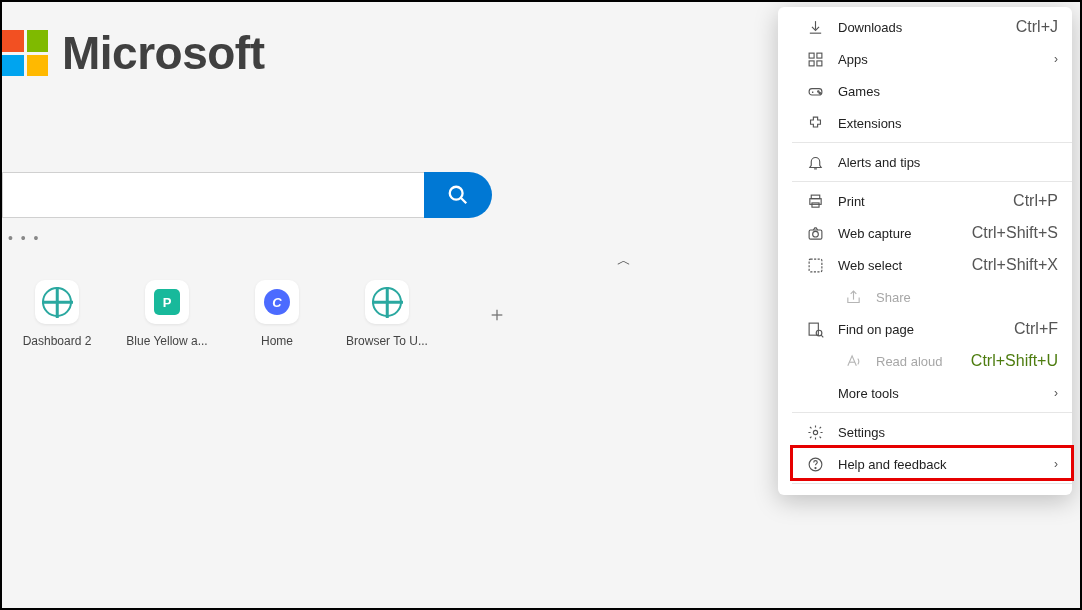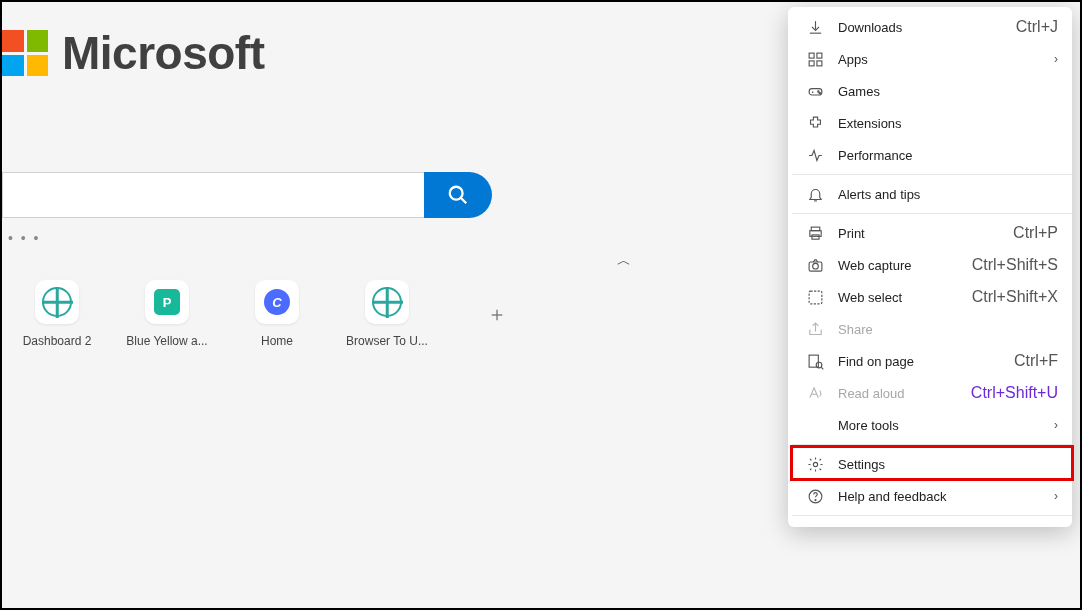--- a/index.html
+++ b/index.html
@@ -144,45 +144,45 @@
   .add-tile svg { width:16px; height:16px; stroke:#777; stroke-width:2; }
   
   .menu {
     position: absolute;
     top: 5px;
     right: 8px;
     width: 280px;
     background: #fff;
     border-radius: 6px;
     box-shadow: 0 6px 24px rgba(0,0,0,0.22);
-    padding: 4px 0 8px 4px;
+    padding: 4px 0 8px 14px;
   }
   .menu-item {
     display: flex;
     align-items: center;
     height: 32px;
     padding: 0 14px 0 14px;
     font-size: 13px;
     color: #222;
     cursor: pointer;
     position: relative;
   }
-  .menu-item.disabled { color: #a7a7a7; cursor: default; }
+  .menu-item.disabled { color: #a7a7a7; cursor: default; margin-left: 38px; }
   .menu-item .mi-icon {
     width: 18px;
     height: 18px;
     margin-right: 14px;
     display:flex;align-items:center;justify-content:center;
     color:#555;
   }
   .menu-item.disabled .mi-icon { color:#b5b5b5; }
   .menu-item .mi-icon svg { width:17px; height:17px; fill:none; stroke:currentColor; stroke-width:1.6; }
   .menu-item .mi-label { flex:1; }
   .menu-item .mi-short { font-size:16px; color:#555; }
-  .menu-item.disabled .mi-short { color:#6d28d9; }
+  .menu-item.disabled .mi-short { color:#4d7c0f; }
   .menu-item .mi-chevron { font-size:12px; color:#555; margin-left:8px; }
   .menu hr {
     border: none;
     border-top: 1px solid #e6e6e6;
     margin: 3px 0;
   }
   .menu .no-icon .mi-icon { visibility:hidden; }
   .highlight-frame {
     position:absolute;
     right: 6px;
@@ -297,28 +297,20 @@
       <span class="mi-label">Games</span>
     </div>
     <div class="menu-item">
       <span class="mi-icon">
           <svg viewBox="0 0 24 24">
             <path d="M9 3h6v4h4v6h-4v4H9v-4H5V7h4z"></path>
           </svg>
         </span>
       <span class="mi-label">Extensions</span>
     </div>
-    <div class="menu-item">
-      <span class="mi-icon">
-          <svg viewBox="0 0 24 24">
-            <path d="M3 12h4l3-7 4 14 3-7h4"></path>
-          </svg>
-        </span>
-      <span class="mi-label">Performance</span>
-    </div>
     <hr>
     <div class="menu-item">
       <span class="mi-icon">
           <svg viewBox="0 0 24 24">
             <path d="M6 16V11a6 6 0 1112 0v5l2 3H4z"></path>
             <path d="M10 21h4"></path>
           </svg>
         </span>
       <span class="mi-label">Alerts and tips</span>
     </div>

